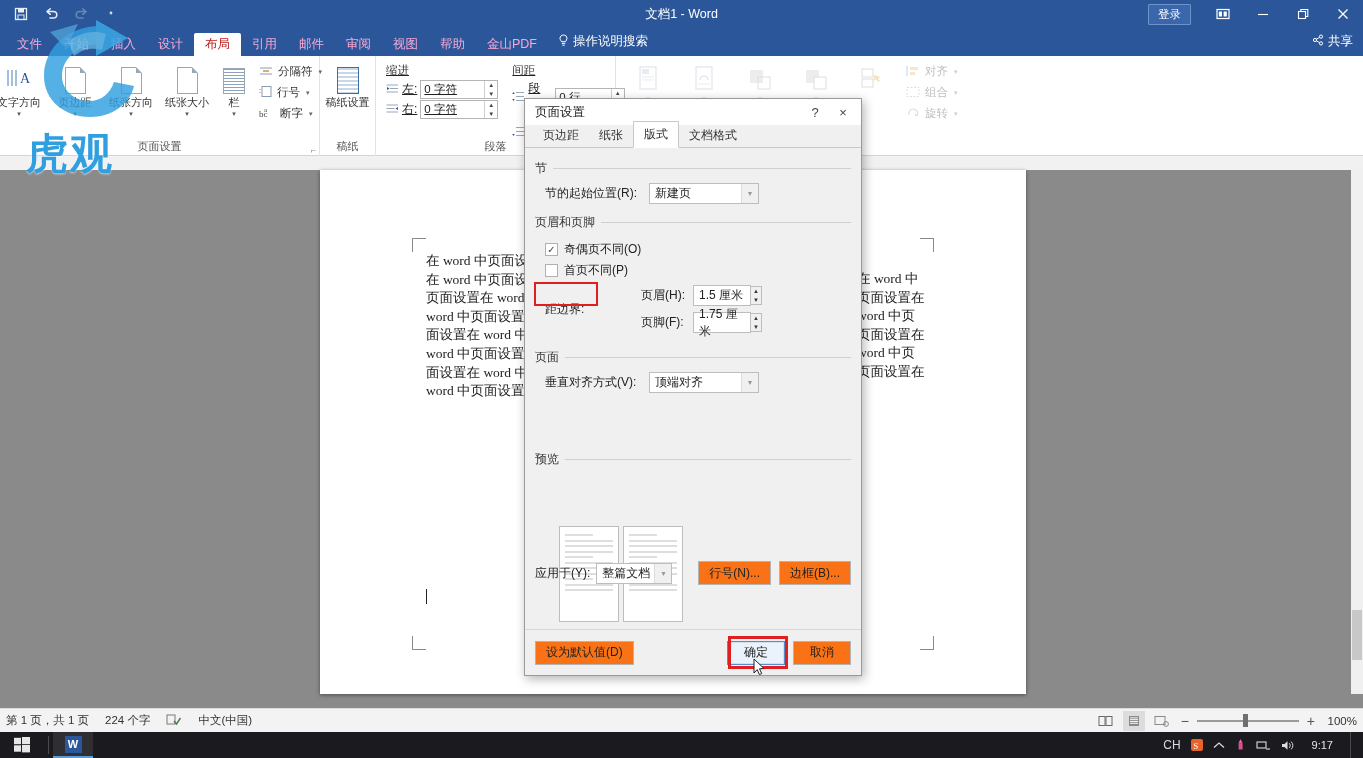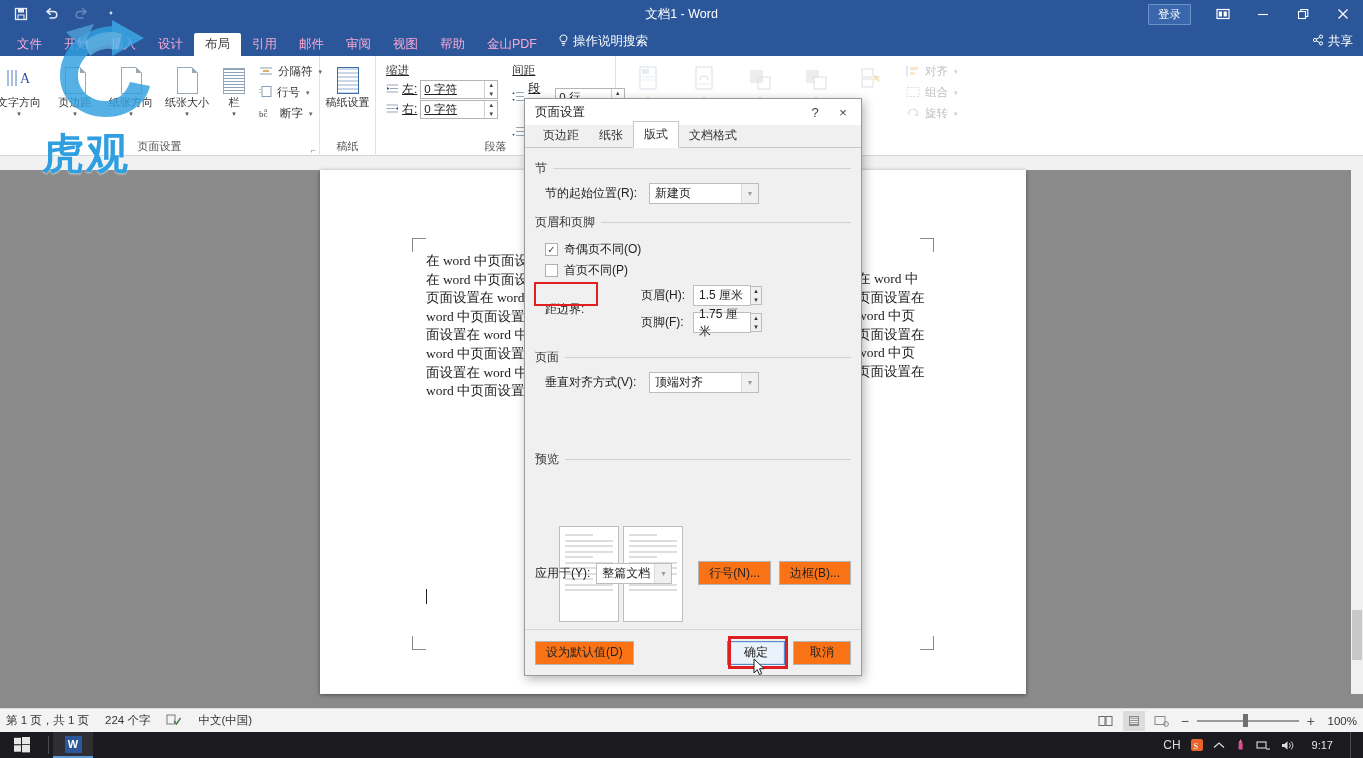--- a/index.html
+++ b/index.html
@@ -28,21 +28,21 @@
   .winbtn{ width:40px;height:28px;display:flex;align-items:center;justify-content:center;
            color:#fff;font-size:13px;}
 
   
   #tabstrip{
     position:absolute; left:0; top:28px; width:1363px; height:28px;
     background:#2b579a; display:flex; align-items:flex-end; padding-left:6px;
   }
   .rtab{ color:#f9a8d4; font-size:12.5px; padding:5px 11px 6px; line-height:1;
          position:relative; }
-  .rtab.active{ background:#fff; color:#404040; border-radius:2px 2px 0 0; }
+  .rtab.active{ background:#fff; color:#b91c1c; border-radius:2px 2px 0 0; }
   .tell-me{ display:flex;align-items:center;gap:4px;color:#fff;font-size:12.5px;
             padding:5px 10px 6px;}
 
   
   #ribbon{
     position:absolute; left:0; top:56px; width:1363px; height:100px;
     background:#fff; border-bottom:1px solid #d4d4d4;
     display:flex; align-items:stretch;
   }
   .rgroup{ display:flex; flex-direction:column; align-items:center; justify-content:space-between;
@@ -177,21 +177,21 @@
              background:#2f2f33; border-bottom:2px solid #5b9bd5;}
   .wicon{ width:17px;height:17px;background:#2b579a;color:#fff;font-size:11px;font-weight:bold;
           display:flex;align-items:center;justify-content:center;}
   .tray{ margin-left:auto; display:flex; align-items:center; gap:9px; padding-right:4px;}
   .tray .ti{ display:flex; align-items:center; justify-content:center; color:#dcdcdc; font-size:12px;}
   #clock{ display:flex; flex-direction:column; align-items:center; line-height:12px; font-size:11px;
           padding:0 8px; }
   #showdesk{ width:9px; height:26px; border-left:1px solid #4a4a4a;}
 
   
-  #watermark{ position:absolute; left:24px; top:18px; width:180px; height:155px; z-index:30;
+  #watermark{ position:absolute; left:8px; top:18px; width:180px; height:155px; z-index:30;
               pointer-events:none; }
   #wm-text{ position:absolute; left:18px; top:108px; font-size:42px; font-weight:bold;
             color:#2f9fe0; letter-spacing:2px; font-family:"DejaVu Sans",sans-serif;
             text-shadow:0 1px 2px rgba(255,255,255,.6); }
 </style>
 </head>
 <body>
 
 <div id="titlebar">
   <div class="qat">

